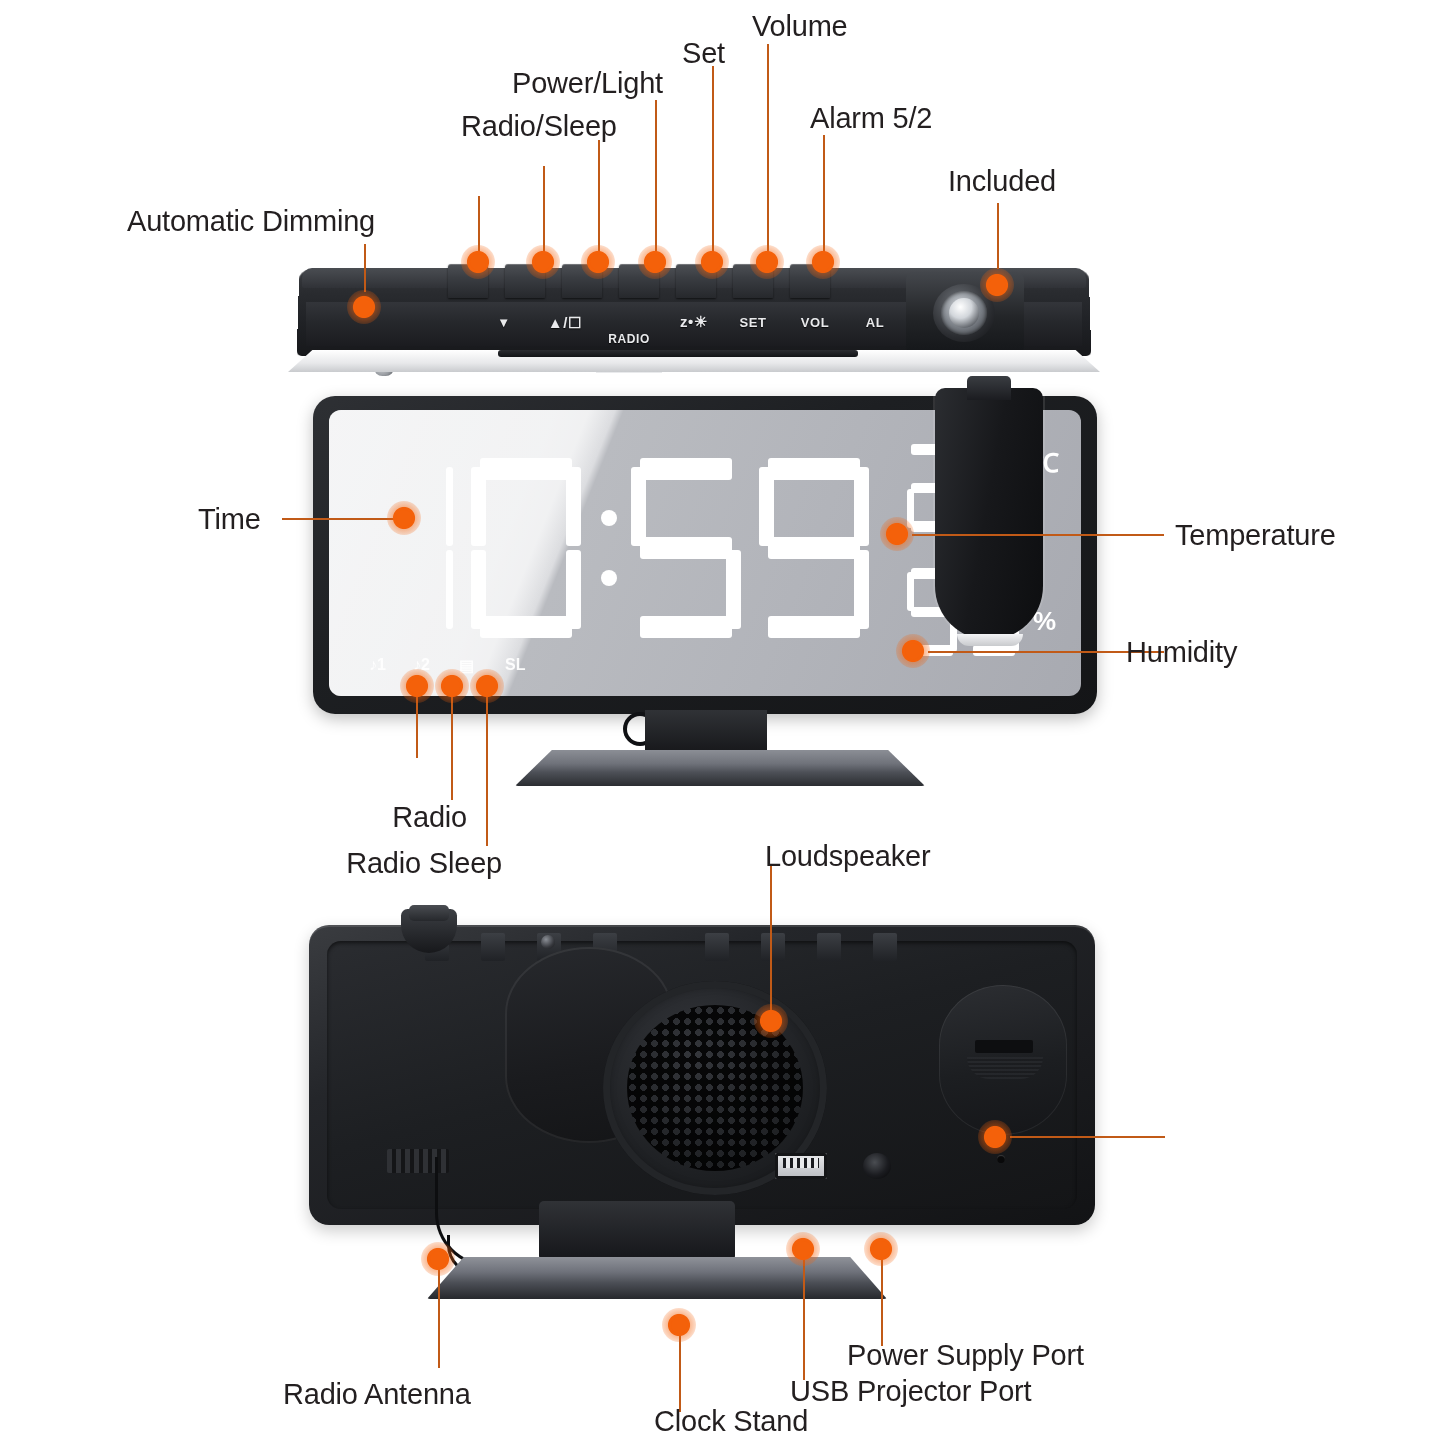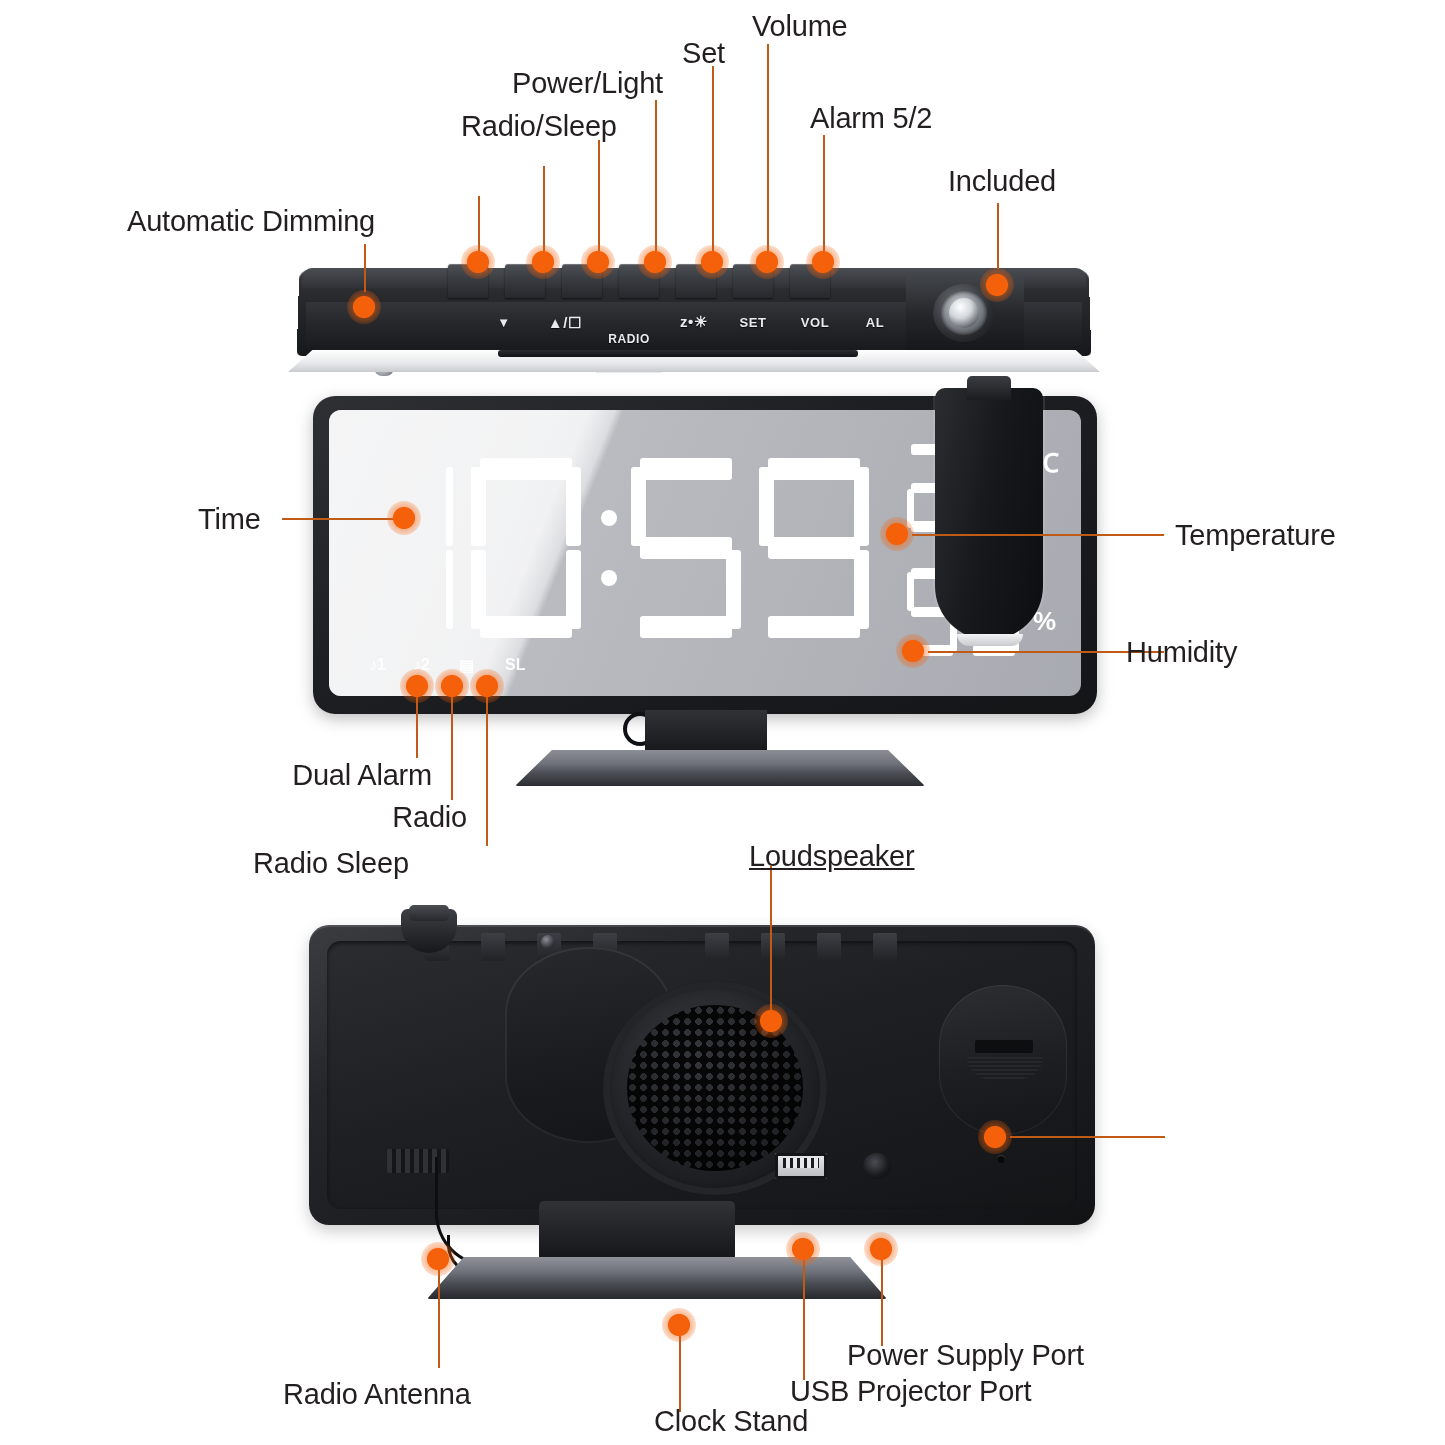--- a/index.html
+++ b/index.html
@@ -479,23 +479,22 @@
   <div class="lead h" style="left:282px; top:518px; width:122px;"></div>
   <div class="lead h" style="left:912px; top:534px; width:252px;"></div>
   <div class="lead h" style="left:928px; top:651px; width:236px;"></div>
   <div class="lead v" style="left:416px; top:686px; height:72px;"></div>
   <div class="lead v" style="left:451px; top:686px; height:114px;"></div>
   <div class="lead v" style="left:486px; top:686px; height:160px;"></div>
 
   <div class="lbl" style="left:198px; top:503px;">Time</div>
   <div class="lbl" style="left:1175px; top:519px;">Temperature</div>
   <div class="lbl" style="left:1126px; top:636px;">Humidity</div>
-  <div class="lbl r" style="left:140px; top:759px; width:292px;">Dual Alarm</div>
   <div class="lbl r" style="left:180px; top:801px; width:287px;">Radio</div>
-  <div class="lbl r" style="left:160px; top:847px; width:342px;text-align:center;">Radio Sleep</div>
+  <div class="lbl r" style="left:160px; top:847px; width:342px;">Radio Sleep</div>
 
   <div class="dot" style="left:387px; top:501px; width:34px; height:34px;">
       <i></i>
     </div>
   <div class="dot" style="left:880px; top:517px; width:34px; height:34px;">
       <i></i>
     </div>
   <div class="dot" style="left:896px; top:634px; width:34px; height:34px;">
       <i></i>
     </div>
@@ -543,21 +542,21 @@
     <div class="bv-stand-base"></div>
   </div>
 
   <div class="lead v" style="left:770px; top:866px; height:155px;"></div>
   <div class="lead h" style="left:1010px; top:1136px; width:155px;"></div>
   <div class="lead v" style="left:438px; top:1258px; height:110px;"></div>
   <div class="lead v" style="left:679px; top:1324px; height:88px;"></div>
   <div class="lead v" style="left:803px; top:1248px; height:132px;"></div>
   <div class="lead v" style="left:881px; top:1248px; height:98px;"></div>
 
-  <div class="lbl" style="left:749px; top:840px;text-decoration:underline;">Loudspeaker</div>
+  <div class="lbl" style="left:765px; top:840px;">Loudspeaker</div>
   <div class="lbl" style="left:283px; top:1378px;">Radio Antenna</div>
   <div class="lbl" style="left:654px; top:1405px;">Clock Stand</div>
   <div class="lbl" style="left:790px; top:1375px;">USB Projector Port</div>
   <div class="lbl" style="left:847px; top:1339px;">Power Supply Port</div>
 
   <div class="dot" style="left:754px; top:1004px; width:34px; height:34px;">
       <i></i>
     </div>
   <div class="dot" style="left:978px; top:1120px; width:34px; height:34px;">
       <i></i>

